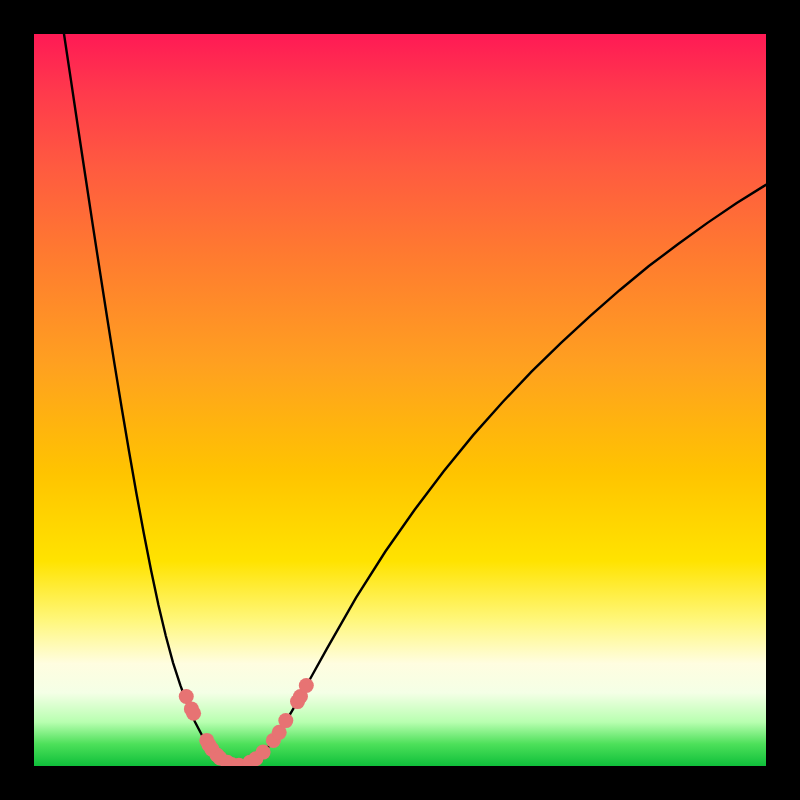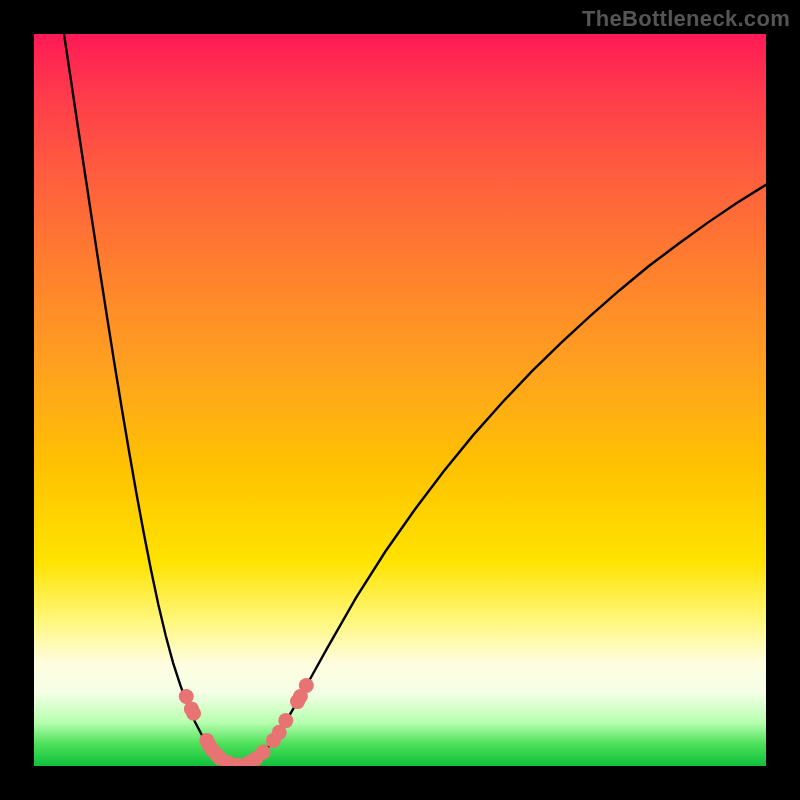--- a/index.html
+++ b/index.html
@@ -85,14 +85,13 @@
           <circle cx="229.12" cy="718.09" r="7.5" fill="#e77373"></circle>
           <circle cx="239.36" cy="706.38" r="7.5" fill="#e77373"></circle>
           <circle cx="245.22" cy="698.33" r="7.5" fill="#e77373"></circle>
           <circle cx="251.81" cy="686.62" r="7.5" fill="#e77373"></circle>
           <circle cx="263.52" cy="667.58" r="7.5" fill="#e77373"></circle>
           <circle cx="266.45" cy="662.46" r="7.5" fill="#e77373"></circle>
           <circle cx="272.30" cy="651.48" r="7.5" fill="#e77373"></circle>
         </g>
     </svg>
   </div>
-  <div class="watermark">TheBottleneck.com</div>
 </div>
 
 </body></html>

